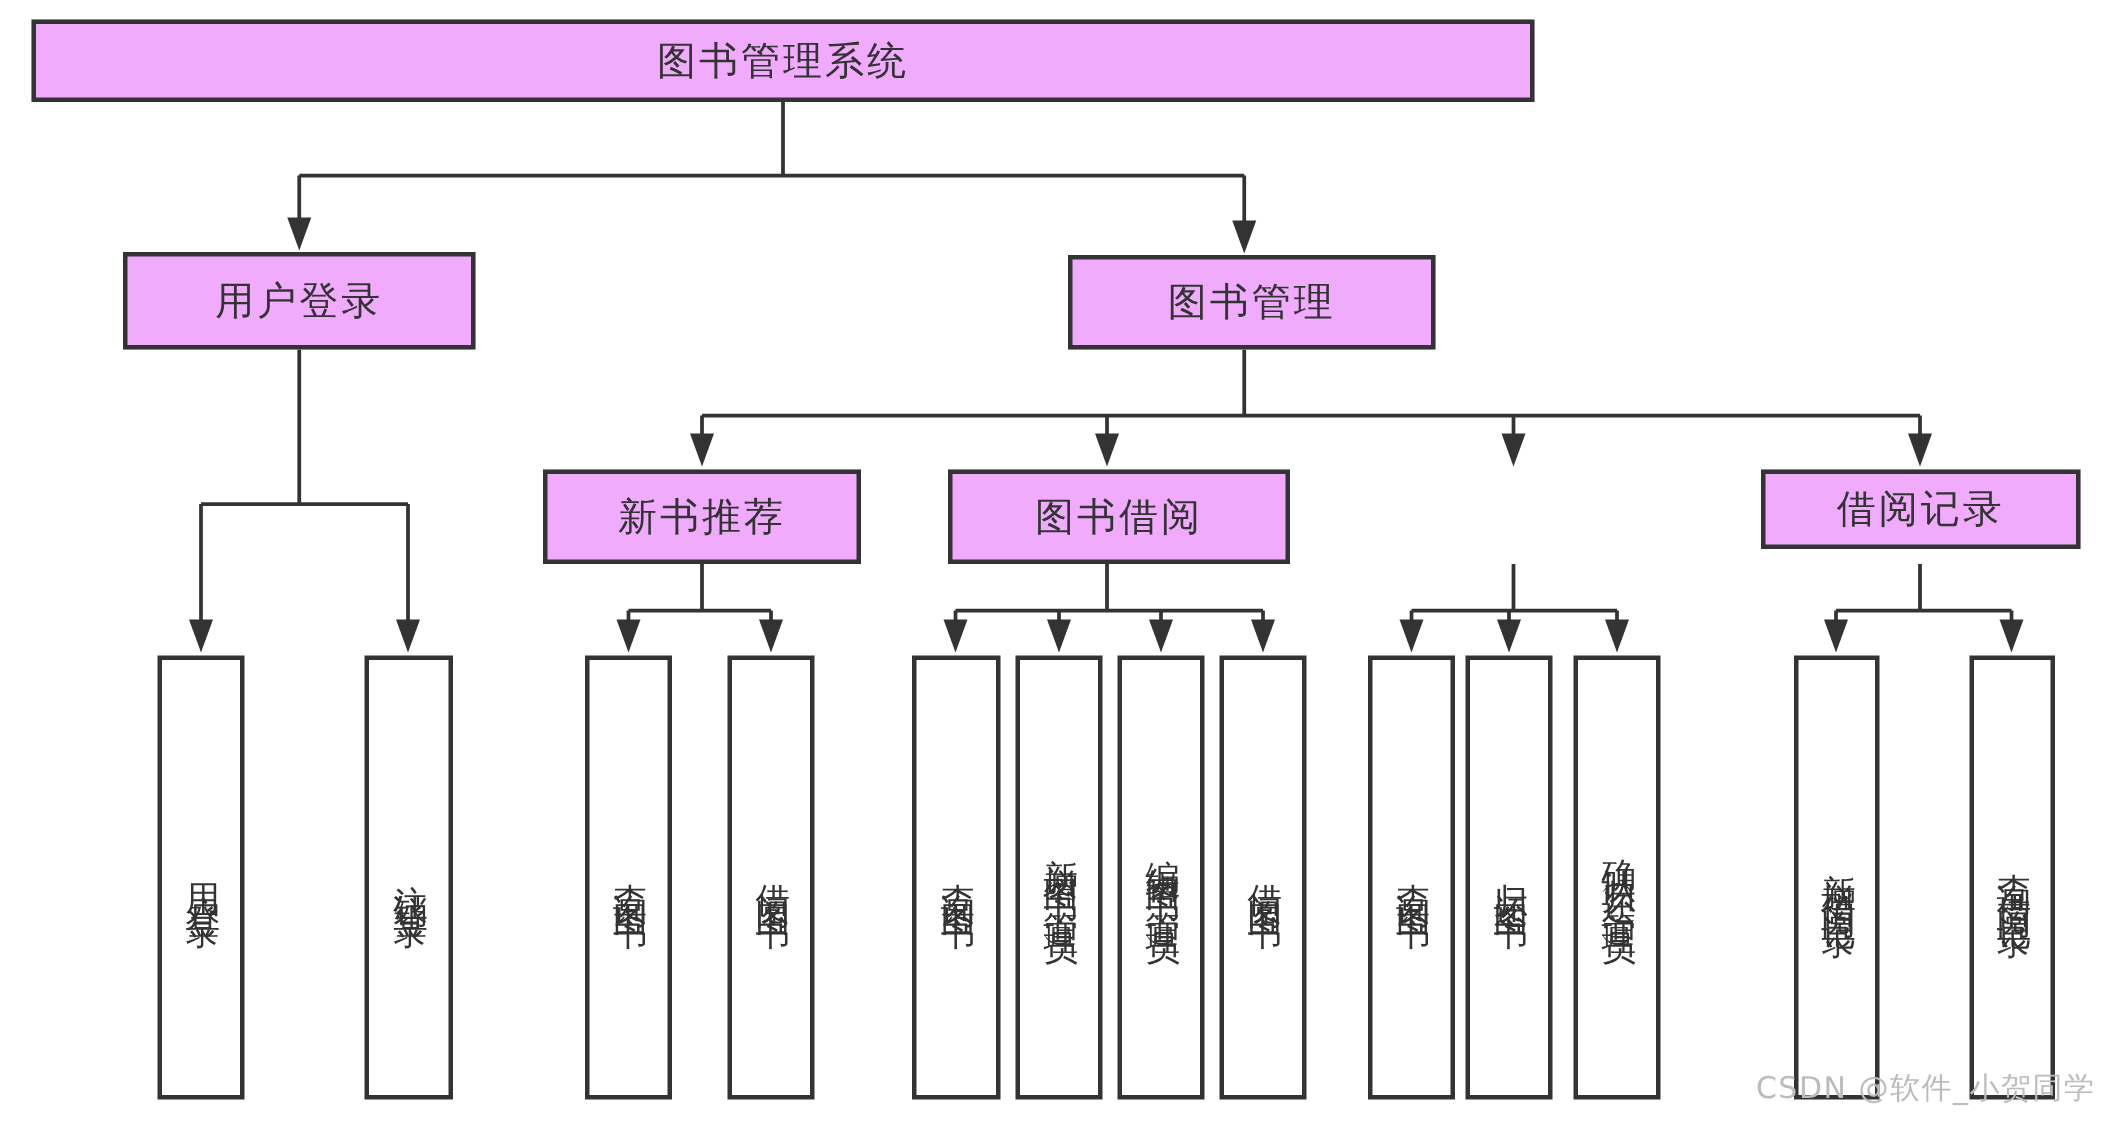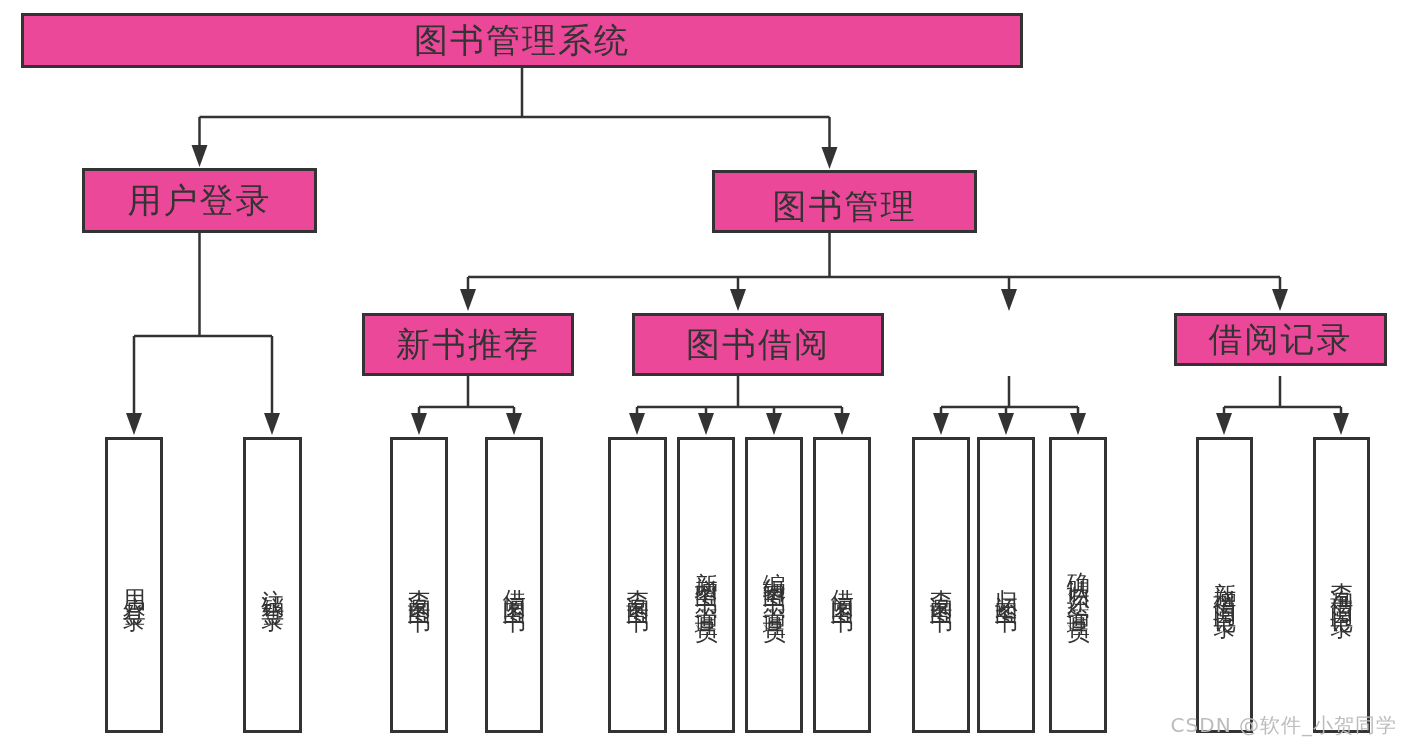--- a/index.html
+++ b/index.html
@@ -18,26 +18,26 @@
   #connectors {
     position: absolute;
     left: 0;
     top: 0;
     z-index: 1;
   }
   .hbox {
     position: absolute;
     box-sizing: border-box;
     border: 3px solid #333333;
-    background: #ec4899;
+    background: #f0abfc;
     display: flex;
     align-items: center;
     justify-content: center;
     color: #333333;
-    font-size: 34px;
+    font-size: 26px;
     letter-spacing: 2px;
     z-index: 2;
     white-space: nowrap;
   }
   .vbox {
     position: absolute;
     box-sizing: border-box;
     border: 3px solid #333333;
     background: #ffffff;
     display: flex;
@@ -132,28 +132,28 @@
     </g>
   </svg>
 
   <div class="hbox" style="left:21px; top:13px; width:1002px; height:55px;">
     <span>图书管理系统</span>
   </div>
 
   <div class="hbox" style="left:82px; top:168px; width:235px; height:65px;">
     <span>用户登录</span>
   </div>
-  <div class="hbox" style="left:712px; top:170px; width:265px; height:63px;align-items:flex-end;">
+  <div class="hbox" style="left:712px; top:170px; width:245px; height:63px;">
     <span>图书管理</span>
   </div>
 
   <div class="hbox" style="left:362px; top:313px; width:212px; height:63px;">
     <span>新书推荐</span>
   </div>
-  <div class="hbox" style="left:632px; top:313px; width:252px; height:63px;">
+  <div class="hbox" style="left:632px; top:313px; width:228px; height:63px;">
     <span>图书借阅</span>
   </div>
   <div class="hbox" style="left:1174px; top:313px; width:213px; height:53px;">
     <span>借阅记录</span>
   </div>
 
   <div class="vbox" style="left:105px; width:58px;">
     <span class="vtext">用户登录</span>
   </div>
   <div class="vbox" style="left:243px; width:59px;">

